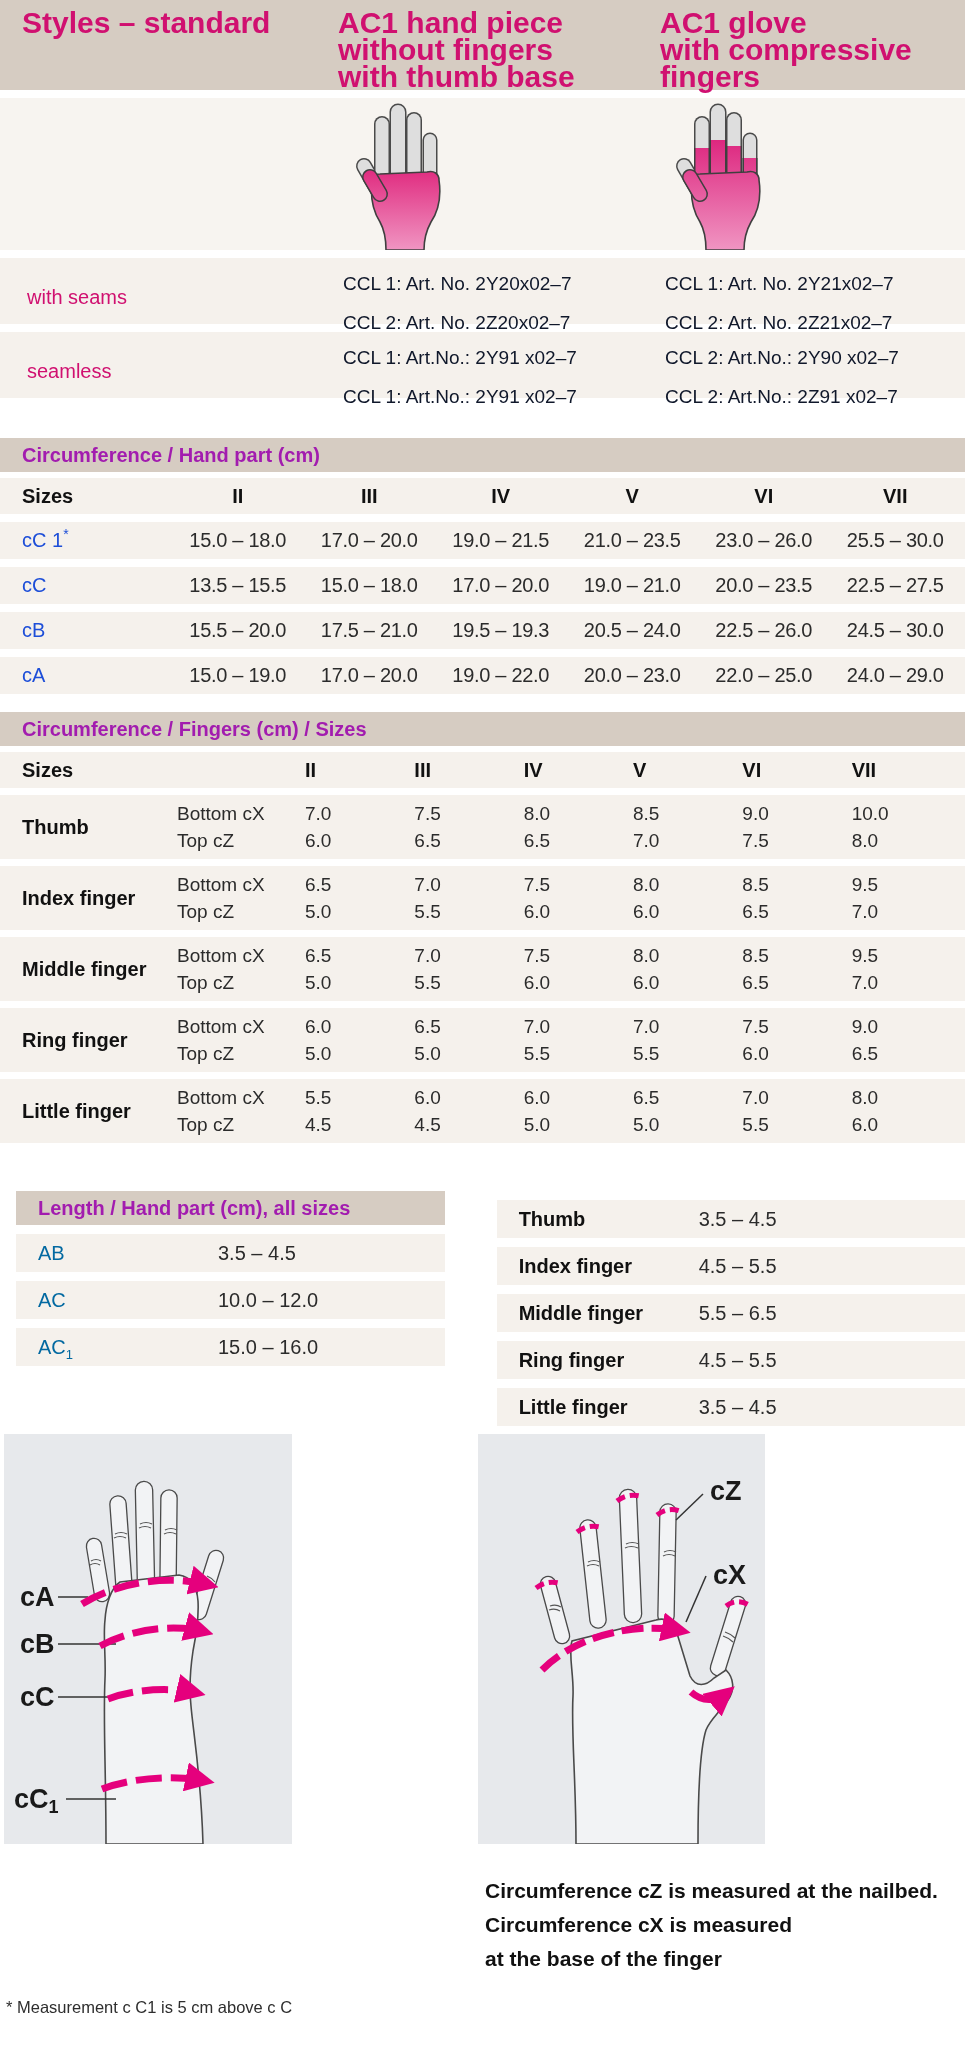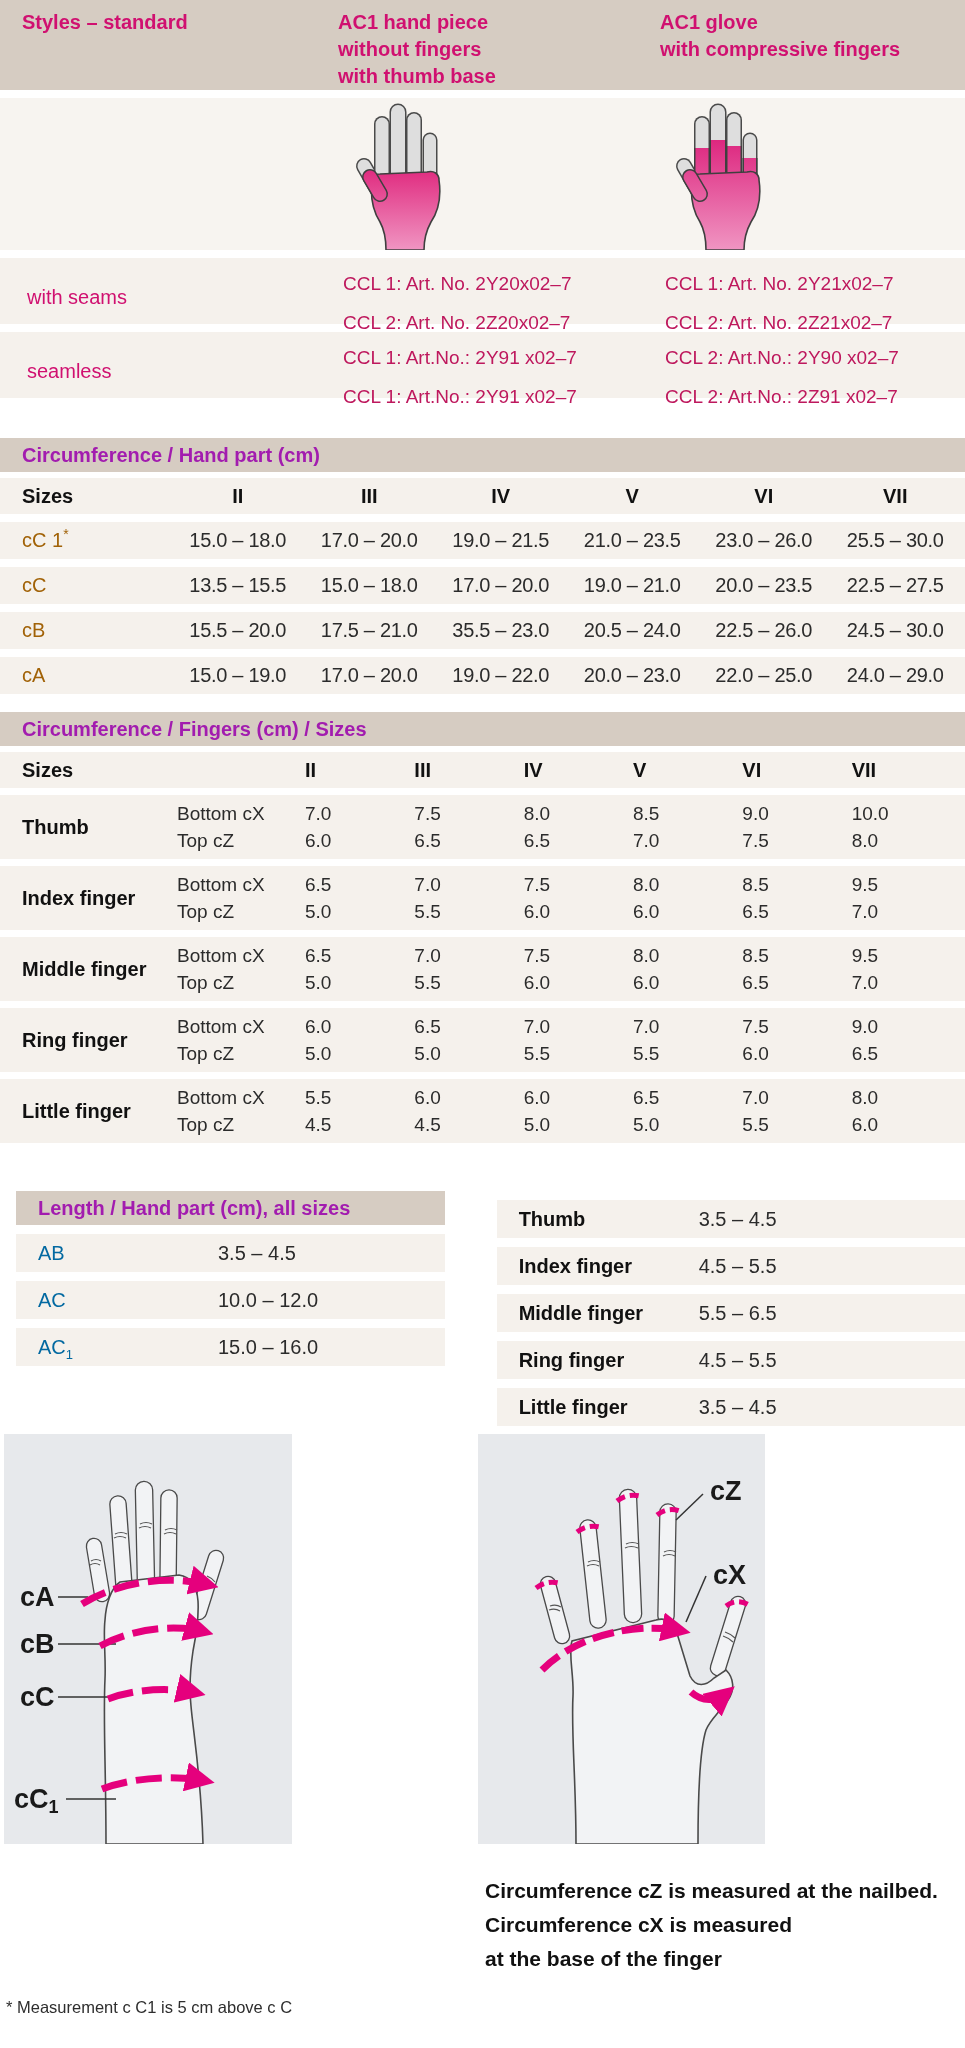--- a/index.html
+++ b/index.html
@@ -6,44 +6,44 @@
   html,body { background:#ffffff; }
   body {
     width:965px; height:2048px; overflow:hidden; position:relative;
     font-family:"Liberation Sans","DejaVu Sans",sans-serif;
     color:#222;
   }
   .grid3 { display:grid; grid-template-columns:316px 322px 1fr; padding-left:22px; }
 
   
   .band-header { background:#d6ccc2; height:90px; align-items:start; padding-top:9px; }
-  .band-header .h-title, .band-header .h-prod { color:#d01070; font-weight:bold; font-size:20px; line-height:27px; }
+  .band-header .h-title, .band-header .h-prod { color:#d01070; font-weight:bold; font-size:30px; line-height:27px; }
 
   
   .hands-band { background:#f7f4f0; height:152px; margin-top:8px; position:relative; }
   .hand-svg { position:absolute; bottom:0; }
   .hand-svg.h1 { left:338px; }
   .hand-svg.h2 { left:658px; }
 
   
   .variant { background:#f5f1ec; height:66px; margin-top:8px; align-items:center;padding-left:27px; }
   .variant .v-label { color:#d01070; font-size:20px; }
-  .variant .v-art div { font-size:19px; line-height:27px; color:#be185d;margin-top:12px; }
+  .variant .v-art div { font-size:19px; line-height:27px; color:#0f172a;margin-top:12px; }
 
   
   .tband { background:#d6ccc2; height:34px; display:flex; align-items:center; padding-left:22px; }
   .tband span { color:#a21caf; font-weight:bold; font-size:20px; }
 
   
   .hp-sec { margin-top:40px; }
   .hp-grid { display:grid; grid-template-columns:150px repeat(6,1fr); padding-left:22px; padding-right:4px; align-items:center; }
   .hp-head { background:#f5f1ec; height:36px; margin-top:6px; font-weight:bold; font-size:20px; color:#111; }
   .hp-head .num { text-align:center; }
   .hp-row { background:#f5f1ec; height:37px; margin-top:8px; font-size:20px; }
-  .hp-row .hp-label { color:#a16207; }
+  .hp-row .hp-label { color:#1d4ed8; }
   .hp-row .hp-val { text-align:center; color:#2b2b2b; letter-spacing:-0.3px; }
   .sup { font-size:14px; vertical-align:super; line-height:0; }
 
   
   .fg-sec { margin-top:18px; }
   .fg-grid { display:grid; grid-template-columns:155px 128px repeat(6,1fr); padding-left:22px; padding-right:4px; align-items:center; }
   .fg-head { background:#f5f1ec; height:36px; margin-top:6px; font-weight:bold; font-size:20px; color:#111; }
   .fg-row { background:#f5f1ec; height:64px; margin-top:7px; font-size:19px; }
   .fg-row .fg-label { font-weight:bold; font-size:20px; color:#111; }
   .fg-row .two > div { line-height:27px; color:#2b2b2b; }
@@ -201,21 +201,21 @@
     <div class="hp-val">15.0 – 18.0</div>
     <div class="hp-val">17.0 – 20.0</div>
     <div class="hp-val">19.0 – 21.0</div>
     <div class="hp-val">20.0 – 23.5</div>
     <div class="hp-val">22.5 – 27.5</div>
   </div>
   <div class="hp-grid hp-row">
     <div class="hp-label">cB</div>
     <div class="hp-val">15.5 – 20.0</div>
     <div class="hp-val">17.5 – 21.0</div>
-    <div class="hp-val">35.5 – 23.0</div>
+    <div class="hp-val">19.5 – 19.3</div>
     <div class="hp-val">20.5 – 24.0</div>
     <div class="hp-val">22.5 – 26.0</div>
     <div class="hp-val">24.5 – 30.0</div>
   </div>
   <div class="hp-grid hp-row">
     <div class="hp-label">cA</div>
     <div class="hp-val">15.0 – 19.0</div>
     <div class="hp-val">17.0 – 20.0</div>
     <div class="hp-val">19.0 – 22.0</div>
     <div class="hp-val">20.0 – 23.0</div>

